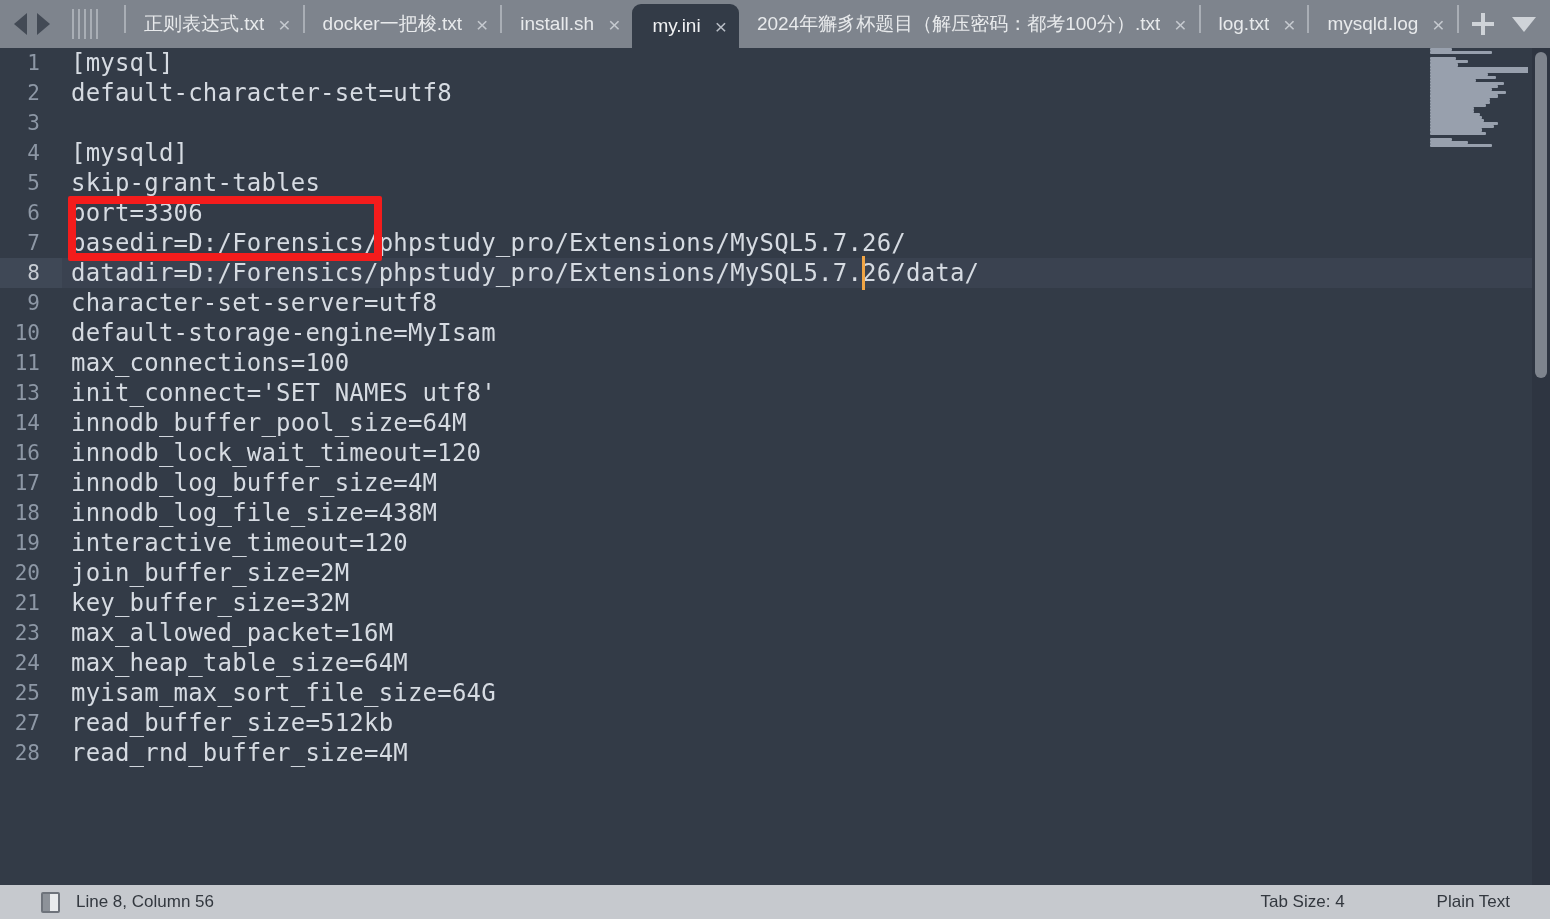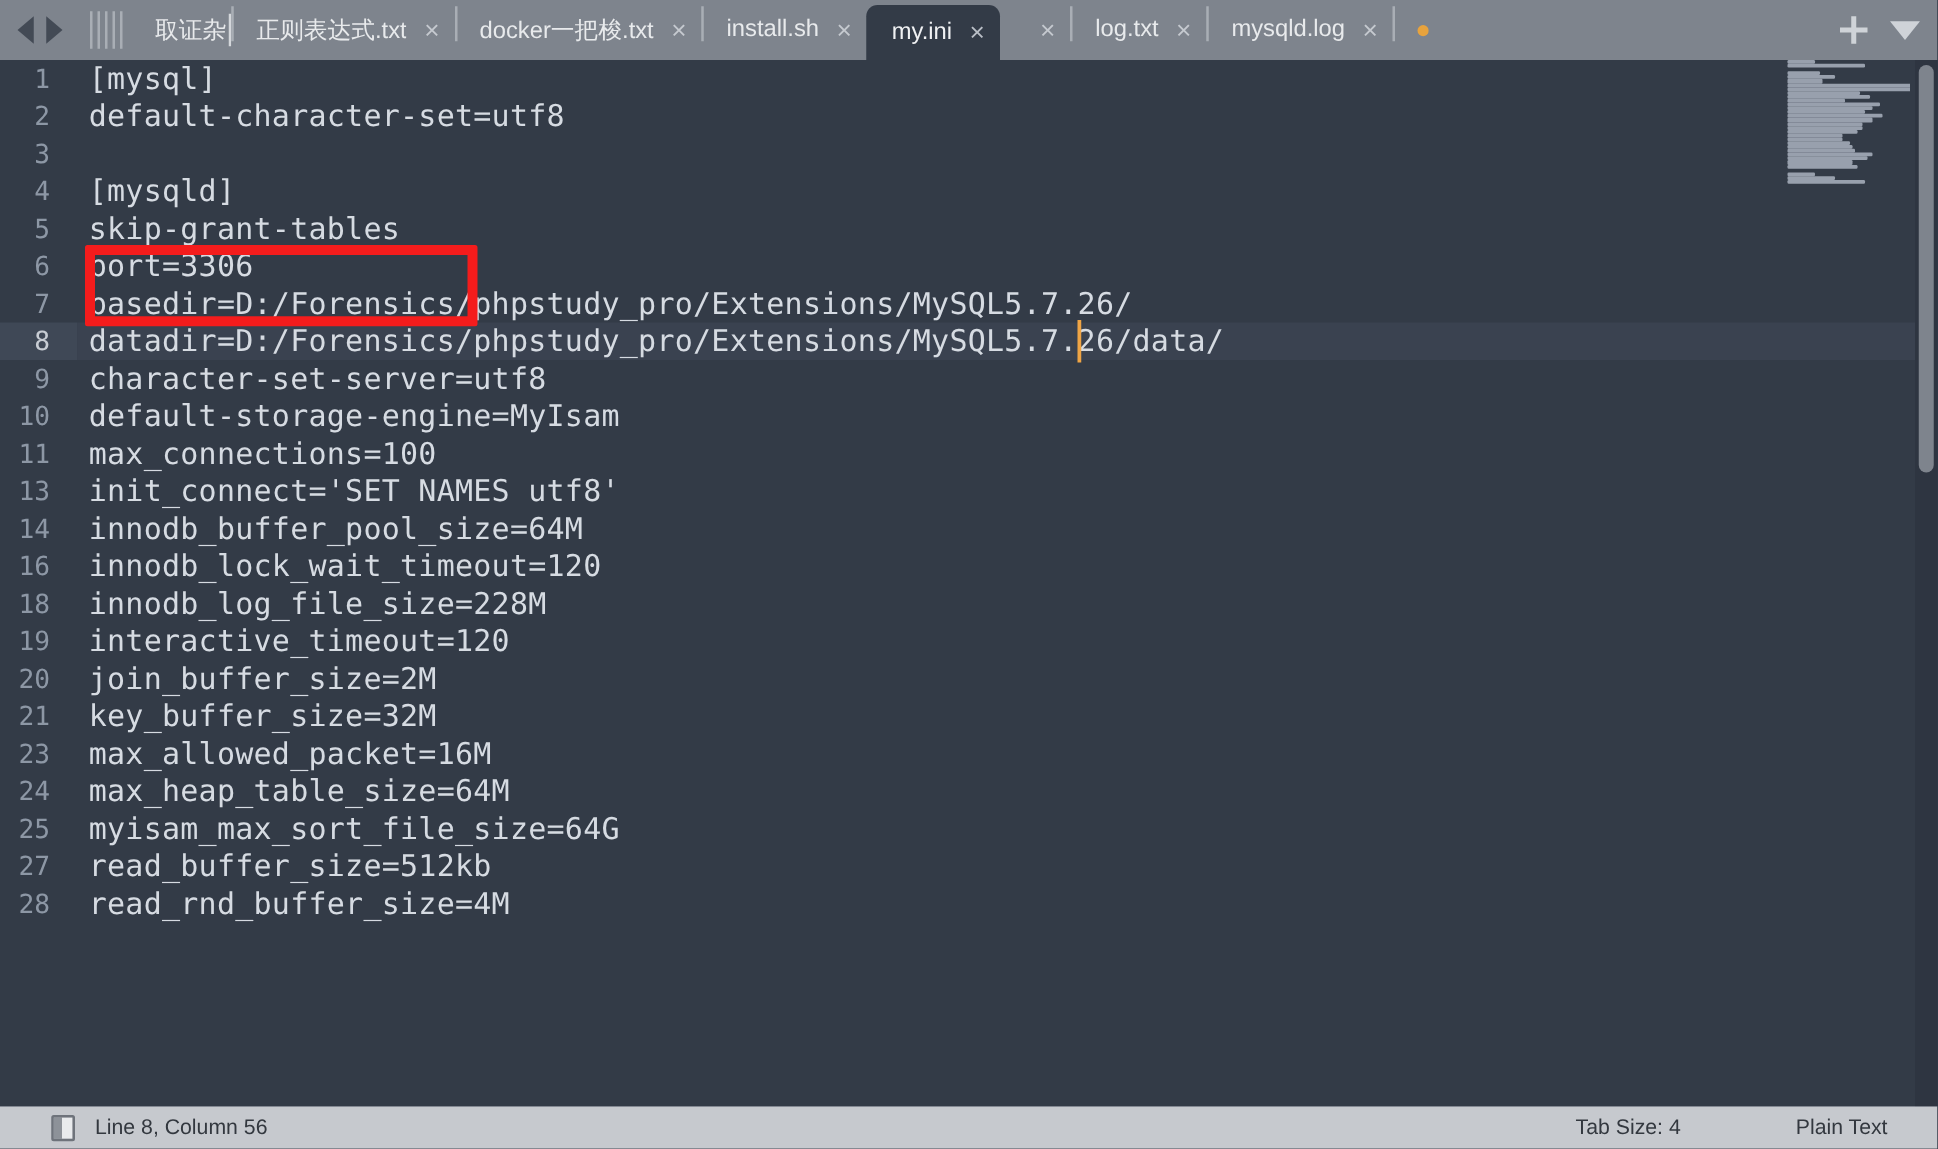--- a/index.html
+++ b/index.html
@@ -332,20 +332,21 @@
         <div class="tab-sep"></div>
         <div class="tab">
           <span class="tab-label">install.sh</span>
           <span class="tab-close">×</span>
         </div>
         <div class="tab active">
           <span class="tab-label">my.ini</span>
           <span class="tab-close">×</span>
         </div>
         <div class="tab">
+          <span class="tab-label">2024年獬豸杯题目（解压密码：都考100分）.txt</span>
           <span class="tab-close">×</span>
         </div>
         <div class="tab-sep"></div>
         <div class="tab">
           <span class="tab-label">log.txt</span>
           <span class="tab-close">×</span>
         </div>
         <div class="tab-sep"></div>
         <div class="tab">
           <span class="tab-label">mysqld.log</span>
@@ -374,21 +375,22 @@
         <div class="code-line"><div class="gutter-num">5</div><div class="code-text">skip-grant-tables</div></div>
         <div class="code-line"><div class="gutter-num">6</div><div class="code-text">port=3306</div></div>
         <div class="code-line"><div class="gutter-num">7</div><div class="code-text">basedir=D:/Forensics/phpstudy_pro/Extensions/MySQL5.7.26/</div></div>
         <div class="code-line current"><div class="gutter-num">8</div><span class="text-caret" style="left: 862px;"></span><div class="code-text">datadir=D:/Forensics/phpstudy_pro/Extensions/MySQL5.7.26/data/</div></div>
         <div class="code-line"><div class="gutter-num">9</div><div class="code-text">character-set-server=utf8</div></div>
         <div class="code-line"><div class="gutter-num">10</div><div class="code-text">default-storage-engine=MyIsam</div></div>
         <div class="code-line"><div class="gutter-num">11</div><div class="code-text">max_connections=100</div></div>
         <div class="code-line"><div class="gutter-num">13</div><div class="code-text">init_connect='SET NAMES utf8'</div></div>
         <div class="code-line"><div class="gutter-num">14</div><div class="code-text">innodb_buffer_pool_size=64M</div></div>
         <div class="code-line"><div class="gutter-num">16</div><div class="code-text">innodb_lock_wait_timeout=120</div></div>
-        <div class="code-line"><div class="gutter-num">18</div><div class="code-text">innodb_log_file_size=228M</div></div>
+        <div class="code-line"><div class="gutter-num">17</div><div class="code-text">innodb_log_buffer_size=4M</div></div>
+        <div class="code-line"><div class="gutter-num">18</div><div class="code-text">innodb_log_file_size=438M</div></div>
         <div class="code-line"><div class="gutter-num">19</div><div class="code-text">interactive_timeout=120</div></div>
         <div class="code-line"><div class="gutter-num">20</div><div class="code-text">join_buffer_size=2M</div></div>
         <div class="code-line"><div class="gutter-num">21</div><div class="code-text">key_buffer_size=32M</div></div>
         <div class="code-line"><div class="gutter-num">23</div><div class="code-text">max_allowed_packet=16M</div></div>
         <div class="code-line"><div class="gutter-num">24</div><div class="code-text">max_heap_table_size=64M</div></div>
         <div class="code-line"><div class="gutter-num">25</div><div class="code-text">myisam_max_sort_file_size=64G</div></div>
         <div class="code-line"><div class="gutter-num">27</div><div class="code-text">read_buffer_size=512kb</div></div>
         <div class="code-line"><div class="gutter-num">28</div><div class="code-text">read_rnd_buffer_size=4M</div></div>
       </div>
 

